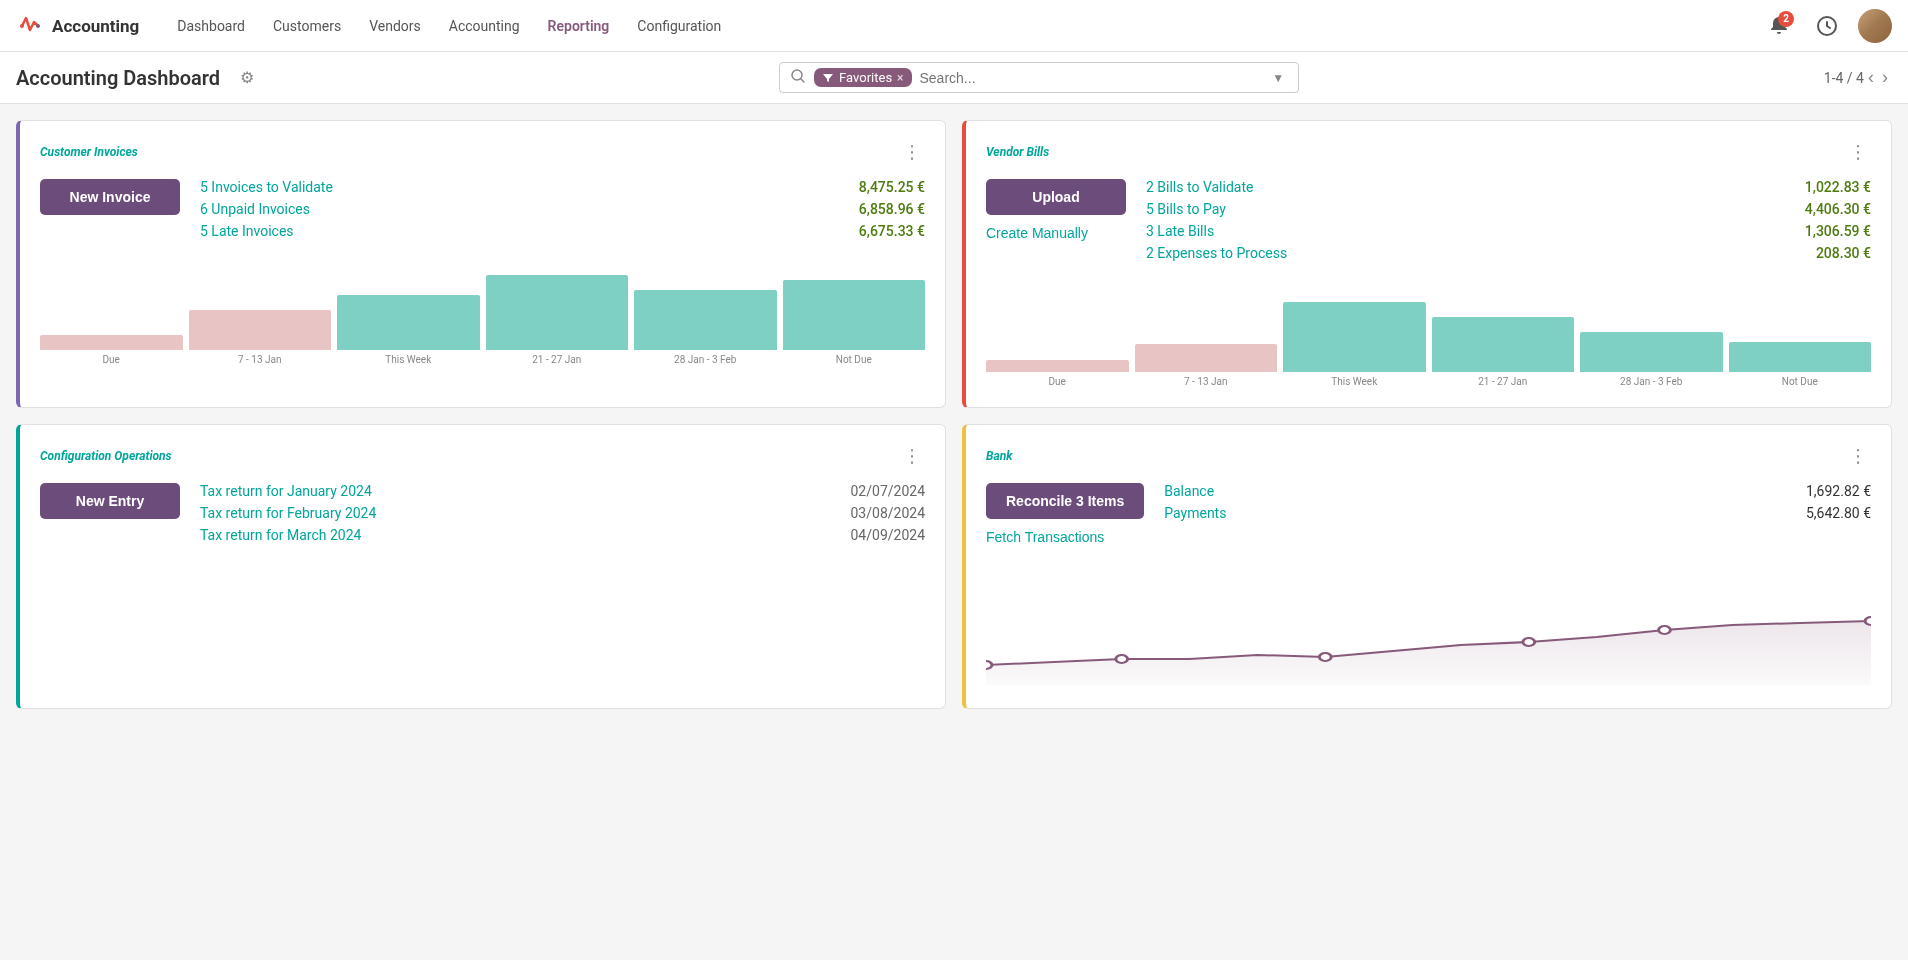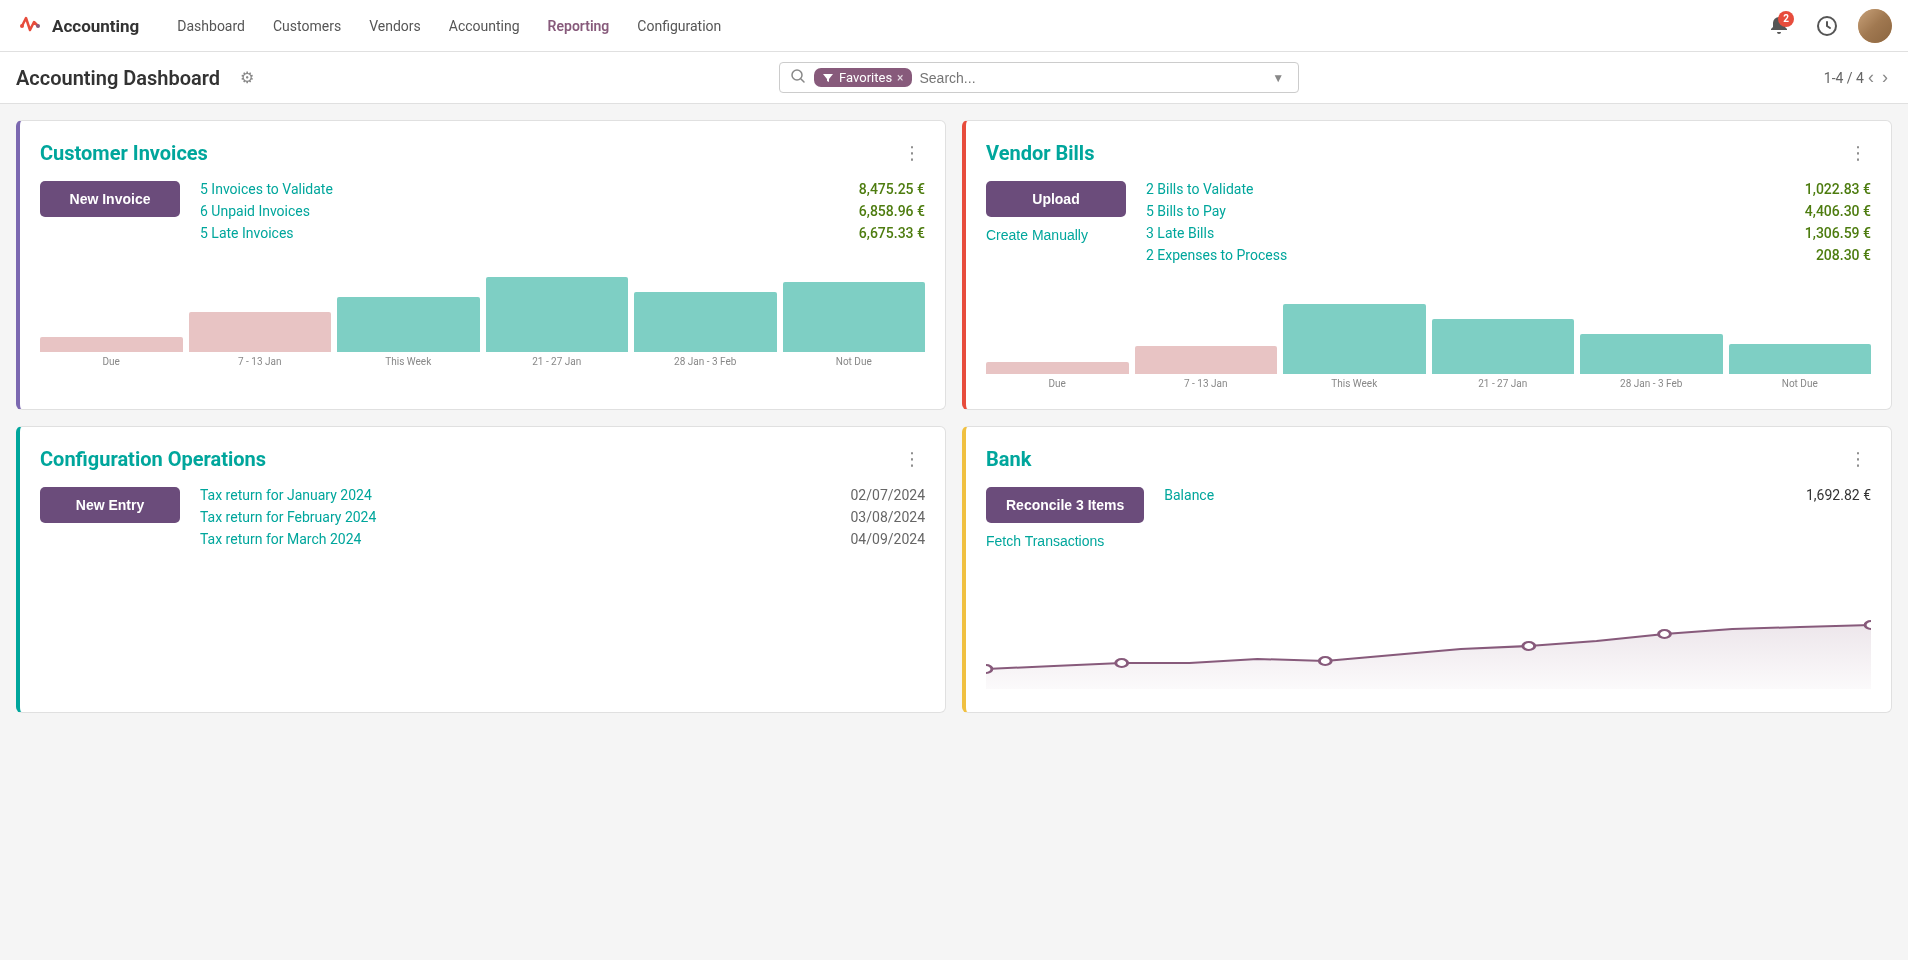--- a/index.html
+++ b/index.html
@@ -38,21 +38,21 @@
     .pagination-info { display: flex; align-items: center; gap: 0; color: #666; font-size: 14px; margin-left: auto; }
     .pag-btn { background: none; border: none; cursor: pointer; color: #888; font-size: 18px; padding: 2px 4px; }
     .pag-btn:disabled { color: #ccc; }
 
     
     .main { padding: 16px; display: grid; grid-template-columns: 1fr 1fr; grid-template-rows: auto auto; gap: 16px; }
 
     
     .card { background: #fff; border-radius: 6px; border: 1px solid #e0e0e0; padding: 20px; position: relative; overflow: hidden; }
     .card-header { display: flex; align-items: center; justify-content: space-between; margin-bottom: 16px; }
-    .card-title { font-size: 20px; font-weight: 700; }
+    .card-title { font-size: 12px; font-weight: 700; font-style: italic; }
     .card-title.teal { color: #00a69c; }
     .card-menu { background: none; border: none; cursor: pointer; color: #888; font-size: 18px; padding: 0 4px; }
     .card-left-border-purple { border-left: 4px solid #7b68b0; }
     .card-left-border-red { border-left: 4px solid #e74c3c; }
     .card-left-border-teal { border-left: 4px solid #00a69c; }
     .card-left-border-yellow { border-left: 4px solid #f0c040; }
 
     .card-body { display: flex; gap: 20px; align-items: flex-start; }
     .card-actions { display: flex; flex-direction: column; gap: 10px; min-width: 140px; }
     .btn-primary { background: #6b4c7b; color: #fff; border: none; border-radius: 5px; padding: 10px 20px; font-size: 14px; font-weight: 600; cursor: pointer; white-space: nowrap; }
@@ -298,20 +298,24 @@
     <div class="card-body">
       <div class="card-actions">
         <button class="btn-primary">Reconcile 3 Items</button>
         <button class="btn-link">Fetch Transactions</button>
       </div>
       <div class="bank-stats">
         <div class="bank-stat-row">
           <span class="bank-stat-label">Balance</span>
           <span class="bank-stat-value">1,692.82 €</span>
         </div>
+        <div class="bank-stat-row">
+          <span class="bank-stat-label">Payments</span>
+          <span class="bank-stat-value">5,642.80 €</span>
+        </div>
       </div>
     </div>
 
     <div class="line-chart-container">
       <svg width="100%" height="120" viewBox="0 0 600 120" preserveAspectRatio="none">
         <defs>
           <linearGradient id="bankGrad" x1="0" y1="0" x2="0" y2="1">
             <stop offset="0%" stop-color="#875a7b" stop-opacity="0.15"></stop>
             <stop offset="100%" stop-color="#875a7b" stop-opacity="0.03"></stop>
           </linearGradient>

